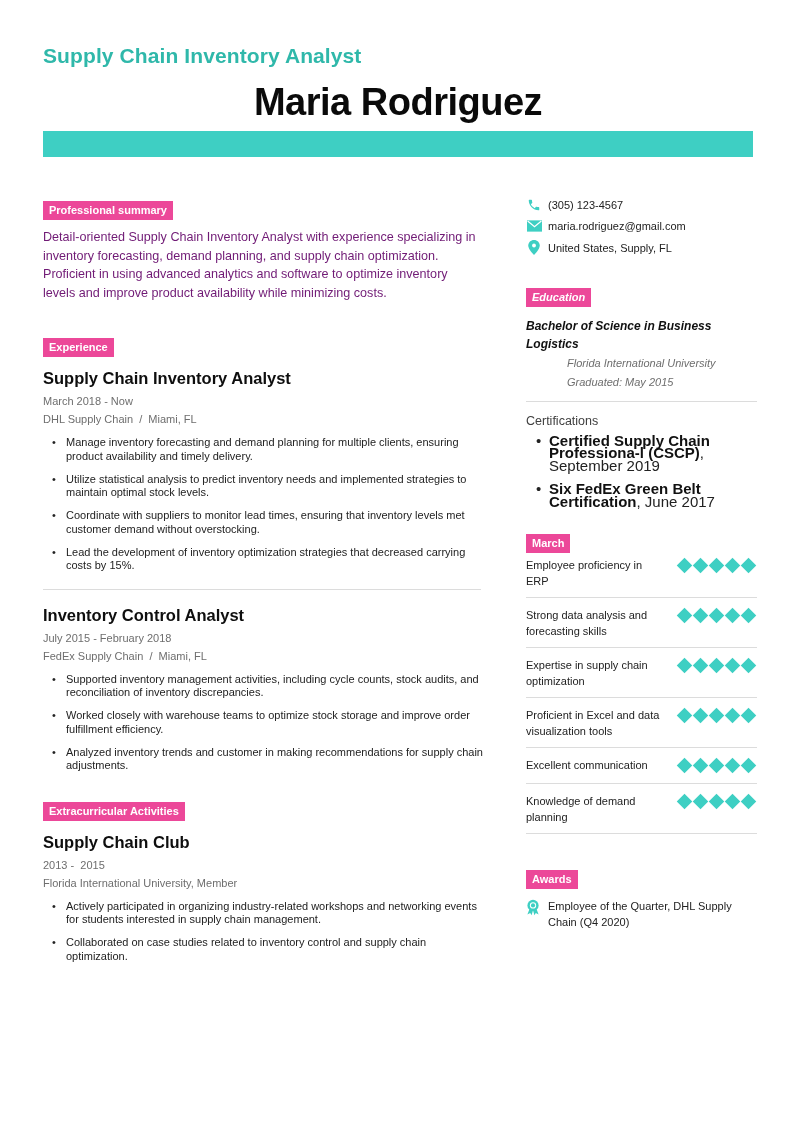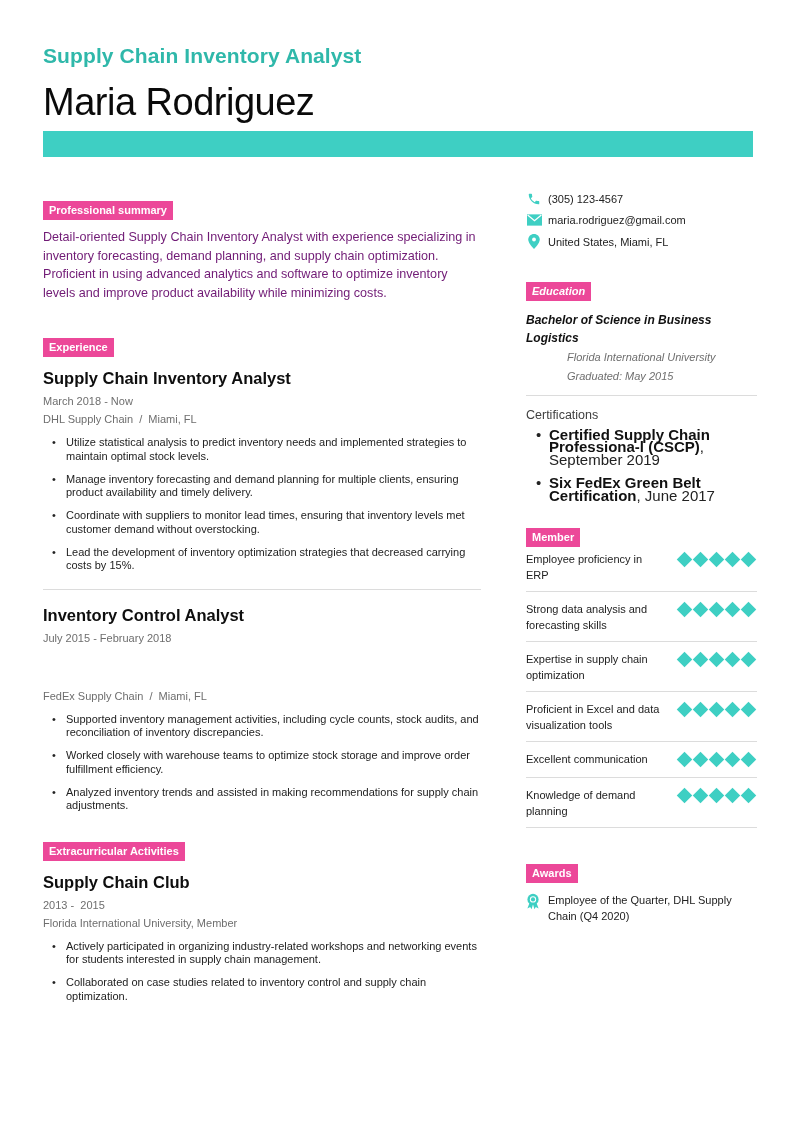--- a/index.html
+++ b/index.html
@@ -1,25 +1,25 @@
 <!DOCTYPE html>
 <html><head>
 <meta charset="utf-8">
 <style>
   * { margin: 0; padding: 0; box-sizing: border-box; }
   html, body { width: 800px; height: 1131px; background: #ffffff; }
   body { font-family: "Liberation Sans", "DejaVu Sans", sans-serif; color: #1a1a1a; position: relative; overflow: hidden; }
 
   .header { position: absolute; left: 43px; top: 42px; width: 710px; }
   .job-title { color: #2fb8aa; font-size: 21px; font-weight: 700; letter-spacing: 0.1px; line-height: 28px; }
-  .name { font-size: 38px; font-weight: 400; color: #0a0a0a; line-height: 44px; margin-top: 10px; letter-spacing: -0.5px; }
+  .name { font-size: 38px; font-weight: 700; color: #0a0a0a; line-height: 44px; margin-top: 10px; letter-spacing: -0.5px; text-align: center; }
   .banner { position: absolute; left: 43px; top: 131px; width: 710px; height: 26px; background: #3ecfc3; }
 
   .left { position: absolute; left: 43px; top: 200px; width: 440px; }
-  .right { position: absolute; left: 526px; top: 188px; width: 231px; }
+  .right { position: absolute; left: 526px; top: 194px; width: 231px; }
 
   .tag { display: inline-block; background: #ec4899; color: #ffffff; font-size: 11px; font-weight: 700; padding: 2px 6px 3px 6px; line-height: 14px; }
 
   .summary { font-size: 12.6px; line-height: 18.5px; color: #701a75; margin-top: 8px; }
 
   .section { margin-top: 37px; }
   .entry-title { font-size: 16.5px; font-weight: 700; color: #0e0e0e; margin-top: 10px; line-height: 22px; }
   .meta { font-size: 11px; color: #6e6e6e; line-height: 18px; }
   .meta.first { margin-top: 3px; }
   .bullets { list-style: none; margin-top: 8px; }
@@ -64,37 +64,37 @@
   </div>
 
   <div class="section" style="margin-top:35px;">
     <span class="tag">Experience</span>
 
     <div>
       <div class="entry-title">Supply Chain Inventory Analyst</div>
       <div class="meta first">March 2018 - Now</div>
       <div class="meta" style="white-space:pre;">DHL Supply Chain  /  Miami, FL</div>
       <ul class="bullets">
+        <li>Manage inventory forecasting and demand planning for multiple clients, ensuring product availability and timely delivery.</li>
         <li>Utilize statistical analysis to predict inventory needs and implemented strategies to maintain optimal stock levels.</li>
-        <li>Manage inventory forecasting and demand planning for multiple clients, ensuring product availability and timely delivery.</li>
         <li>Coordinate with suppliers to monitor lead times, ensuring that inventory levels met customer demand without overstocking.</li>
         <li>Lead the development of inventory optimization strategies that decreased carrying costs by 15%.</li>
       </ul>
     </div>
 
     <div class="divider" style="margin-top:16px;margin-bottom:14px;"></div>
 
     <div>
       <div class="entry-title" style="margin-top:0;">Inventory Control Analyst</div>
       <div class="meta first">July 2015 - February 2018</div>
-      <div class="meta" style="white-space:pre;margin-top:40px;">FedEx Supply Chain  /  Miami, FL</div>
+      <div class="meta" style="white-space:pre;">FedEx Supply Chain  /  Miami, FL</div>
       <ul class="bullets">
         <li>Supported inventory management activities, including cycle counts, stock audits, and reconciliation of inventory discrepancies.</li>
         <li>Worked closely with warehouse teams to optimize stock storage and improve order fulfillment efficiency.</li>
-        <li>Analyzed inventory trends and assisted in making recommendations for supply chain adjustments.</li>
+        <li>Analyzed inventory trends and customer in making recommendations for supply chain adjustments.</li>
       </ul>
     </div>
   </div>
 
   <div class="section" style="margin-top:28px;">
     <span class="tag">Extracurricular Activities</span>
     <div class="entry-title">Supply Chain Club</div>
     <div class="meta first" style="white-space:pre;">2013 -  2015</div>
     <div class="meta">Florida International University, Member</div>
     <ul class="bullets">
@@ -124,42 +124,42 @@
       </span>
       <span>maria.rodriguez@gmail.com</span>
     </div>
     <div class="contact-row">
       <span class="icon">
         <svg width="12" height="15" viewBox="0 0 20 26">
             <path fill="#3ecfc3" d="M10 0C4.5 0 0 4.3 0 9.6 0 16.8 10 26 10 26s10-9.2 10-16.4C20 4.3 15.5 0 10 0z"></path>
             <circle cx="10" cy="9.5" r="3.3" fill="#ffffff"></circle>
           </svg>
       </span>
-      <span>United States, Miami, FL</span>
+      <span>United States, Supply, FL</span>
     </div>
   </div>
 
   <div style="margin-top:28px;font-style:italic;">
     <span class="tag">Education</span>
     <div class="edu-degree">Bachelor of Science in Business Logistics</div>
     <div class="edu-meta">Florida International University</div>
     <div class="edu-meta">Graduated: May 2015</div>
     <div class="rdivider" style="margin-top:9px;"></div>
   </div>
 
   <div>
     <div class="cert-title">Certifications</div>
     <ul class="cert-list">
       <li><b>Certified Supply Chain Professiona-l (CSCP)</b><span>, September 2019</span></li>
       <li><b>Six FedEx Green Belt Certification</b><span>, June 2017</span></li>
     </ul>
   </div>
 
   <div style="margin-top:25px;">
-    <span class="tag">Member</span>
+    <span class="tag">March</span>
     <div>
       <div class="skill-row" style="padding-top:4px;">
         <span class="skill-label">Employee proficiency in ERP</span>
         <span class="diamonds">
             <i class="diamond"></i>
             <i class="diamond"></i>
             <i class="diamond"></i>
             <i class="diamond"></i>
             <i class="diamond"></i>
           </span>

